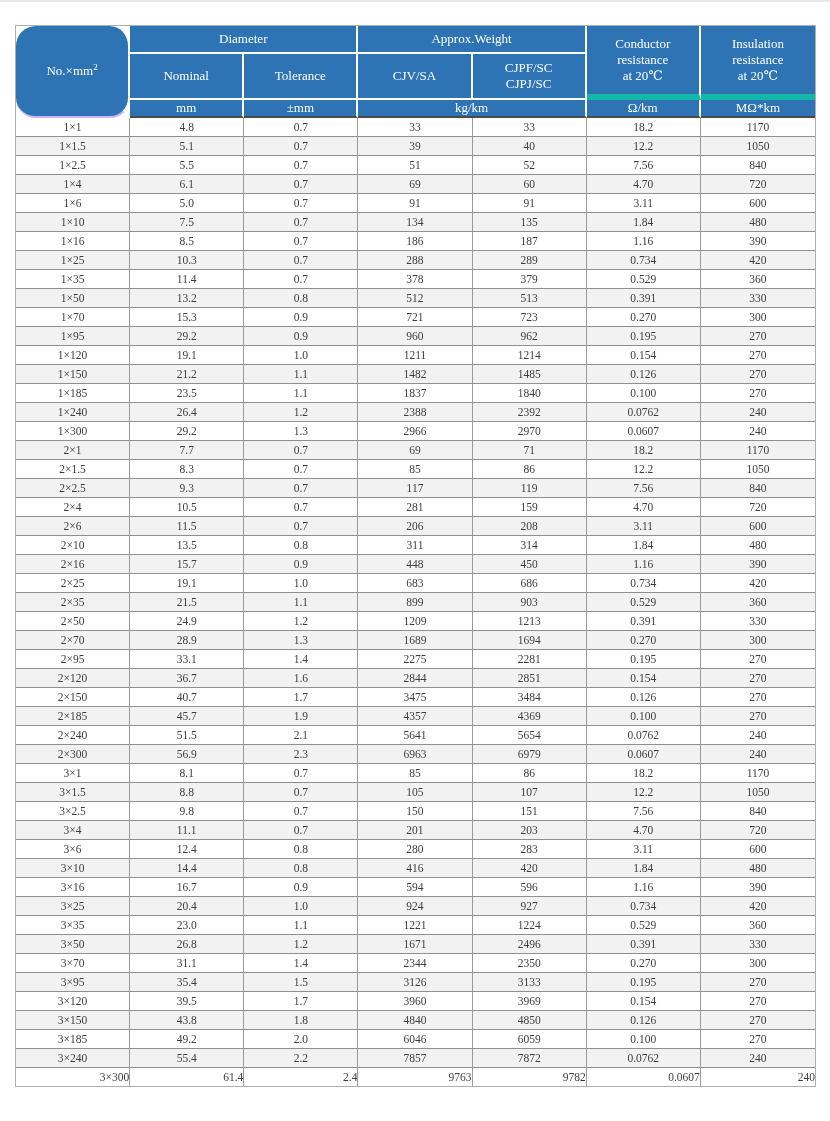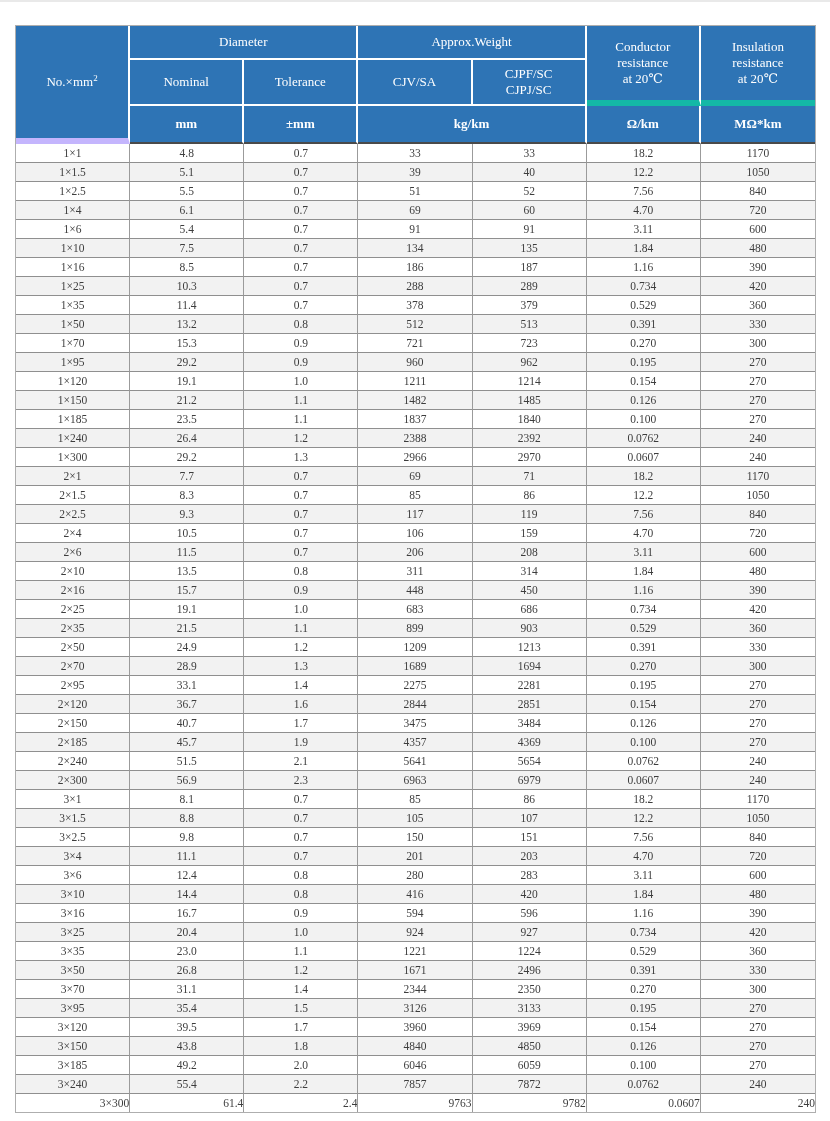--- a/index.html
+++ b/index.html
@@ -25,29 +25,28 @@
     background: #2e74b5;
     color: #ffffff;
     font-weight: normal;
     font-size: 13px;
     text-align: center;
     vertical-align: middle;
     border-right: 2px solid #ffffff;
     border-bottom: 2px solid #ffffff;
   }
   thead th.last { border-right: none; text-align: center; }
-  thead tr.group-row th { height: 34px; margin-top: 44px; }
+  thead tr.group-row th { height: 28px; margin-top: 44px; }
   thead tr.sub-row th { height: 46px; }
   thead th.units {
-    height: 38px;
+    height: 18px;
     border-bottom: 2px solid #4a4a4a;
     font-size: 13px;
-    font-weight: bold;
   }
-  thead th.corner { border-bottom: 6px solid #c4b5fd; }
+  thead th.corner { border-bottom: 2px solid #c4b5fd; border-radius: 20px; }
   thead th.tall { border-bottom: 6px solid #14b8a6; }
   .multiline { white-space: pre-line; line-height: 1.25; }
   sup { font-size: 9px; vertical-align: super; }
   
   tbody td {
     height: 18px;
     font-size: 11.5px;
     line-height: 18px;
     color: #3d3d3d;
     text-align: center;
@@ -130,21 +129,21 @@
           <td>6.1</td>
           <td>0.7</td>
           <td>69</td>
           <td>60</td>
           <td>4.70</td>
           <td class="last">720</td>
         </tr>
 
         <tr>
           <td>1×6</td>
-          <td>5.4</td>
+          <td>5.0</td>
           <td>0.7</td>
           <td>91</td>
           <td>91</td>
           <td>3.11</td>
           <td class="last">600</td>
         </tr>
 
         <tr>
           <td>1×10</td>
           <td>7.5</td>
@@ -292,21 +291,21 @@
           <td>117</td>
           <td>119</td>
           <td>7.56</td>
           <td class="last">840</td>
         </tr>
 
         <tr>
           <td>2×4</td>
           <td>10.5</td>
           <td>0.7</td>
-          <td>106</td>
+          <td>281</td>
           <td>159</td>
           <td>4.70</td>
           <td class="last">720</td>
         </tr>
 
         <tr>
           <td>2×6</td>
           <td>11.5</td>
           <td>0.7</td>
           <td>206</td>

